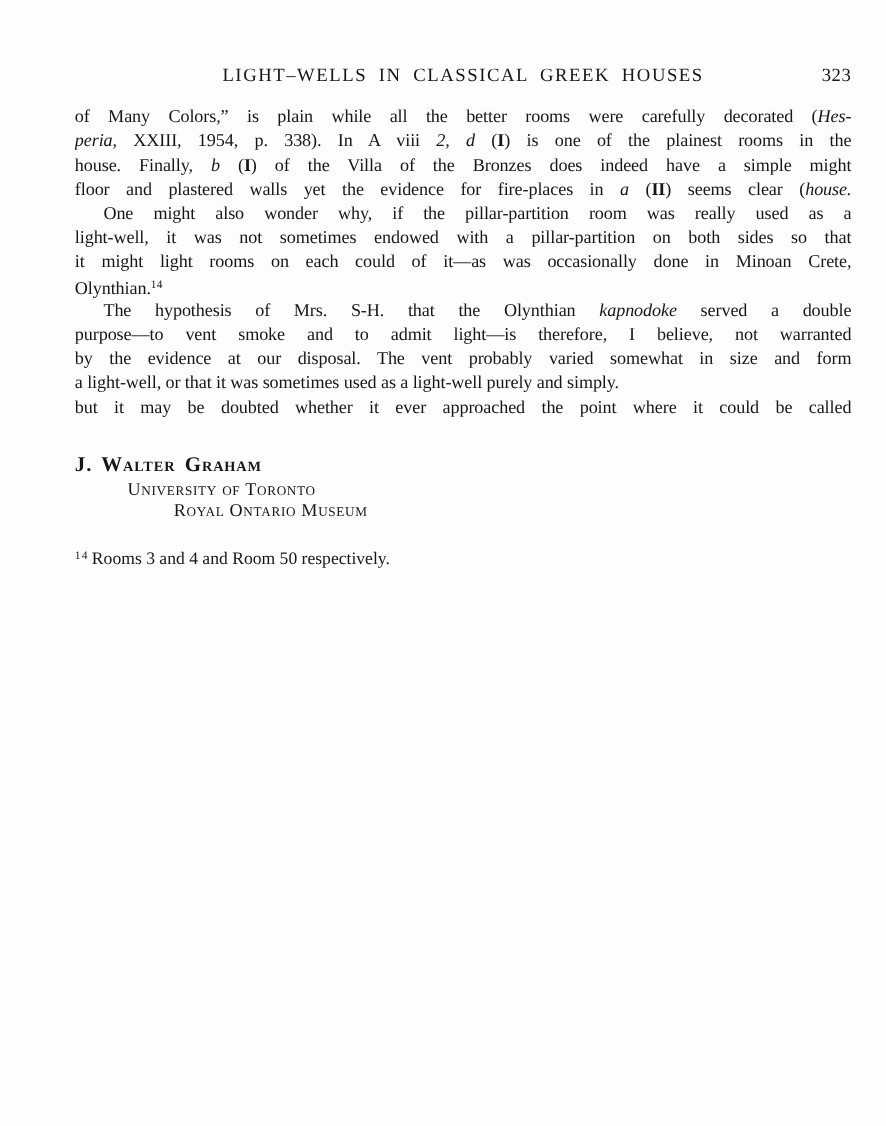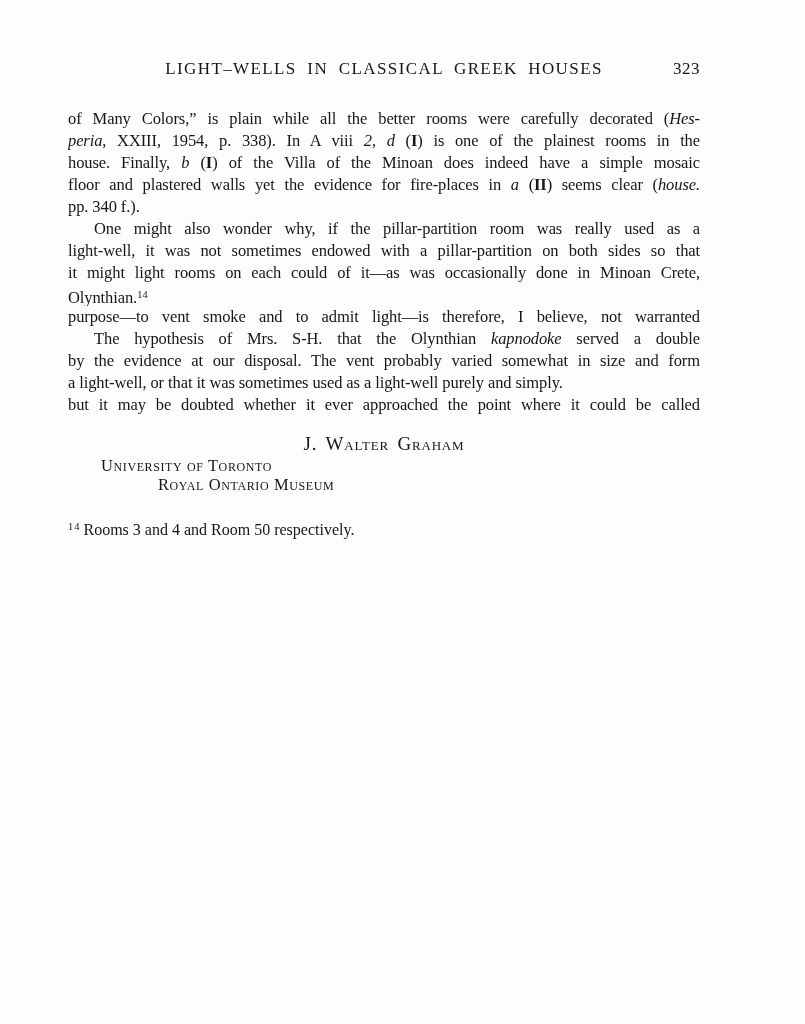--- a/index.html
+++ b/index.html
@@ -8,21 +8,21 @@
     background: #ffffff;
   }
   .page {
     position: relative;
     width: 805px;
     height: 1024px;
     background: #fdfdfd;
     color: #161616;
     font-family: "Liberation Serif", "DejaVu Serif", serif;
     box-sizing: border-box;
-    padding: 58px 105px 0 68px;
+    padding: 58px 31px 0 68px;
     overflow: hidden;
   }
   .running-header {
     position: relative;
     height: 22px;
     font-size: 17px;
     line-height: 22px;
   }
   .header-title {
     text-align: center;
@@ -30,21 +30,21 @@
     word-spacing: 5px;
     white-space: nowrap;
   }
   .page-number {
     position: absolute;
     right: 0;
     top: 0;
     letter-spacing: 0.5px;
   }
   .article-body {
-    margin-top: 28px;
+    margin-top: 15px;
     font-size: 16.5px;
     line-height: 22px;
     letter-spacing: -0.1px;
   }
   .para { margin: 0; }
   .line {
     text-align: justify;
     text-align-last: justify;
     height: 22px;
     overflow: hidden;
@@ -56,36 +56,37 @@
   }
   .line.indent { text-indent: 26px; }
   .seg-i { font-style: italic; }
   .seg-b { font-weight: bold; }
   .seg-sup {
     font-size: 0.62em;
     vertical-align: 0.5em;
     letter-spacing: 0.3px;
   }
   .signature {
-    margin-top: 17px;
-    text-align: center;
+    margin-top: 31px;
+    text-align: left;
     font-variant: small-caps;
     font-size: 19px;
     line-height: 21px;
     letter-spacing: 0.8px;
     word-spacing: 3px;
+    font-weight: bold;
   }
   .affiliation {
     margin-top: 2px;
     font-variant: small-caps;
     font-size: 16.5px;
     line-height: 19px;
     letter-spacing: 0.6px;
   }
-  .aff-line-1 { margin-left: 33px; }
+  .aff-line-1 { margin-left: 48px; }
   .aff-line-2 { margin-left: 90px; }
   .footnote {
     margin-top: 23px;
     font-size: 16px;
     line-height: 20px;
   }
   .footnote .marker {
     font-size: 10.5px;
     vertical-align: 0.45em;
     letter-spacing: 1px;
@@ -99,33 +100,32 @@
 
   <header class="running-header">
     <div class="header-title">LIGHT–WELLS IN CLASSICAL GREEK HOUSES</div>
     <div class="page-number">323</div>
   </header>
 
   <section class="article-body" id="article-body">
       <div class="para">
         <div class="line"><span class="seg-n">of Many Colors,” is plain while all the better rooms were carefully decorated (</span><span class="seg-i">Hes-</span></div>
         <div class="line"><span class="seg-i">peria</span><span class="seg-n">, XXIII, 1954, p. 338). In A viii </span><span class="seg-i">2</span><span class="seg-n">, </span><span class="seg-i">d</span><span class="seg-n"> (</span><span class="seg-b">I</span><span class="seg-n">) is one of the plainest rooms in the</span></div>
-        <div class="line"><span class="seg-n">house. Finally, </span><span class="seg-i">b</span><span class="seg-n"> (</span><span class="seg-b">I</span><span class="seg-n">) of the Villa of the Minoan does indeed have a simple mosaic</span></div>
+        <div class="line"><span class="seg-n">house. Finally, </span><span class="seg-i">b</span><span class="seg-n"> (</span><span class="seg-b">I</span><span class="seg-n">) of the Villa of the Bronzes does indeed have a simple might</span></div>
         <div class="line"><span class="seg-n">floor and plastered walls yet the evidence for fire-places in </span><span class="seg-i">a</span><span class="seg-n"> (</span><span class="seg-b">II</span><span class="seg-n">) seems clear (</span><span class="seg-i">house.</span></div>
-        <div class="line noJust"><span class="seg-n">pp. 340 f.).</span></div>
       </div>
       <div class="para">
         <div class="line indent"><span class="seg-n">One might also wonder why, if the pillar-partition room was really used as a</span></div>
         <div class="line"><span class="seg-n">light-well, it was not sometimes endowed with a pillar-partition on both sides so that</span></div>
         <div class="line"><span class="seg-n">it might light rooms on each could of it—as was occasionally done in Minoan Crete,</span></div>
         <div class="line noJust"><span class="seg-n">Olynthian.</span><span class="seg-sup">14</span></div>
       </div>
       <div class="para">
+        <div class="line indent"><span class="seg-n">The hypothesis of Mrs. S-H. that the Olynthian </span><span class="seg-i">kapnodoke</span><span class="seg-n"> served a double</span></div>
         <div class="line"><span class="seg-n">purpose—to vent smoke and to admit light—is therefore, I believe, not warranted</span></div>
-        <div class="line indent"><span class="seg-n">The hypothesis of Mrs. S-H. that the Olynthian </span><span class="seg-i">kapnodoke</span><span class="seg-n"> served a double</span></div>
         <div class="line"><span class="seg-n">by the evidence at our disposal. The vent probably varied somewhat in size and form</span></div>
         <div class="line noJust"><span class="seg-n">a light-well, or that it was sometimes used as a light-well purely and simply.</span></div>
         <div class="line"><span class="seg-n">but it may be doubted whether it ever approached the point where it could be called</span></div>
       </div>
     </section>
 
   <div class="signature">J. Walter Graham</div>
 
   <div class="affiliation">
     <div class="aff-line-1">University of Toronto</div>

